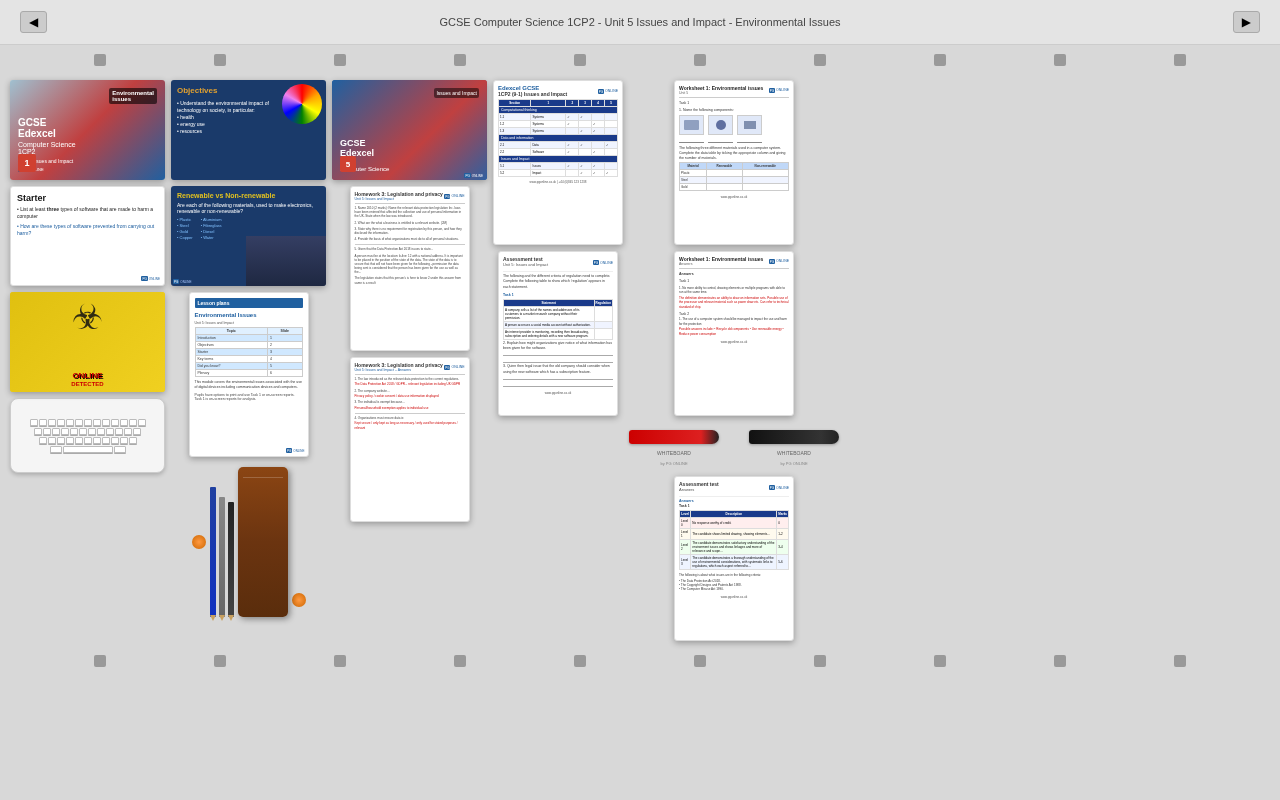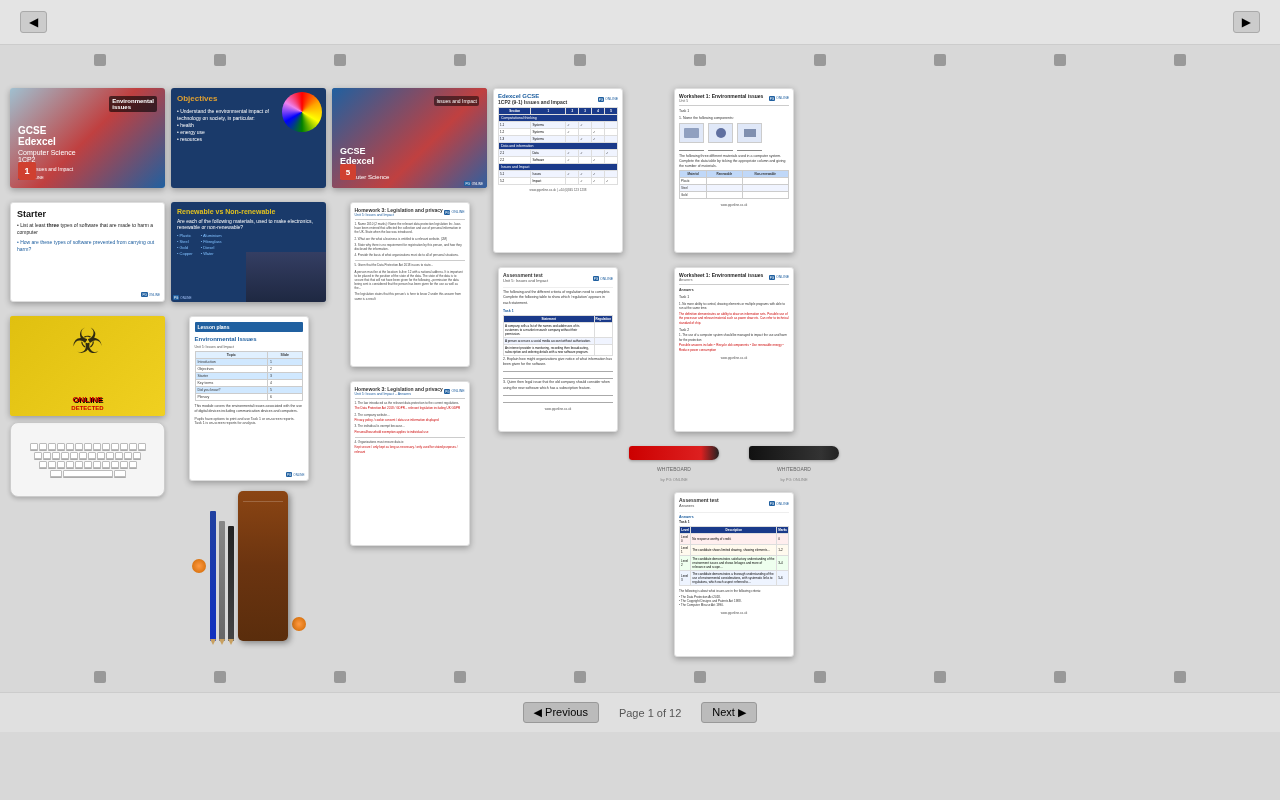--- a/index.html
+++ b/index.html
@@ -34,21 +34,20 @@
       position: relative;
     }
 
     
     .card {
       border-radius: 3px;
       overflow: hidden;
       box-shadow: 0 2px 6px rgba(0,0,0,0.3);
       position: relative;
       flex-shrink: 0;
-      margin-top: 8px;
     }
 
     
     .slide-gcse-1 {
       width: 155px;
       height: 100px;
       background: linear-gradient(135deg, #a0c0d0 0%, #c04040 50%, #2060a0 100%);
       position: relative;
     }
     .slide-gcse-1 .overlay {
@@ -654,20 +653,21 @@
       margin-top: 5px;
     }
   </style>
 </head>
 <body>
 
 <div class="page-container">
 
   <div class="toolbar" style="display:flex; align-items:center; justify-content:space-between; padding: 0 20px; height:45px; background:#e4e4e4; border-bottom:1px solid #ccc;">
     <button style="background:#ccc; border:1px solid #aaa; padding:3px 8px; border-radius:3px; cursor:pointer; font-size:12px;">◀</button>
+    <span style="font-size:11px; color:#444;">GCSE Computer Science 1CP2 - Unit 5 Issues and Impact - Environmental Issues</span>
     <button style="background:#ccc; border:1px solid #aaa; padding:3px 8px; border-radius:3px; cursor:pointer; font-size:12px;">▶</button>
   </div>
 
   <div class="top-pins">
     <div class="pin-dot"></div>
     <div class="pin-dot"></div>
     <div class="pin-dot"></div>
     <div class="pin-dot"></div>
     <div class="pin-dot"></div>
     <div class="pin-dot"></div>
@@ -1216,19 +1216,14 @@
     <div class="pin-dot"></div>
     <div class="pin-dot"></div>
     <div class="pin-dot"></div>
     <div class="pin-dot"></div>
     <div class="pin-dot"></div>
     <div class="pin-dot"></div>
     <div class="pin-dot"></div>
     <div class="pin-dot"></div>
   </div>
 
-  <div class="bottom-bar">
-    <button style="background:#bbb; border:1px solid #999; padding:3px 10px; border-radius:3px; cursor:pointer; font-size:11px;">◀ Previous</button>
-    <span style="font-size:11px; color:#555;">Page 1 of 12</span>
-    <button style="background:#bbb; border:1px solid #999; padding:3px 10px; border-radius:3px; cursor:pointer; font-size:11px;">Next ▶</button>
-  </div>
 
 </div>
 
 </body></html>

